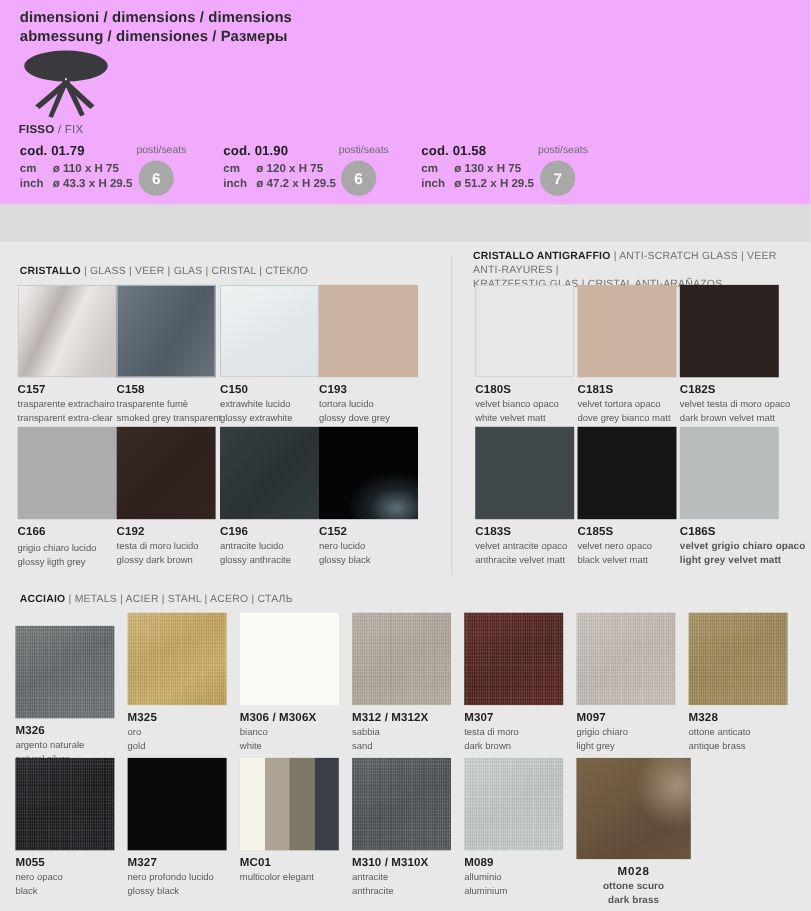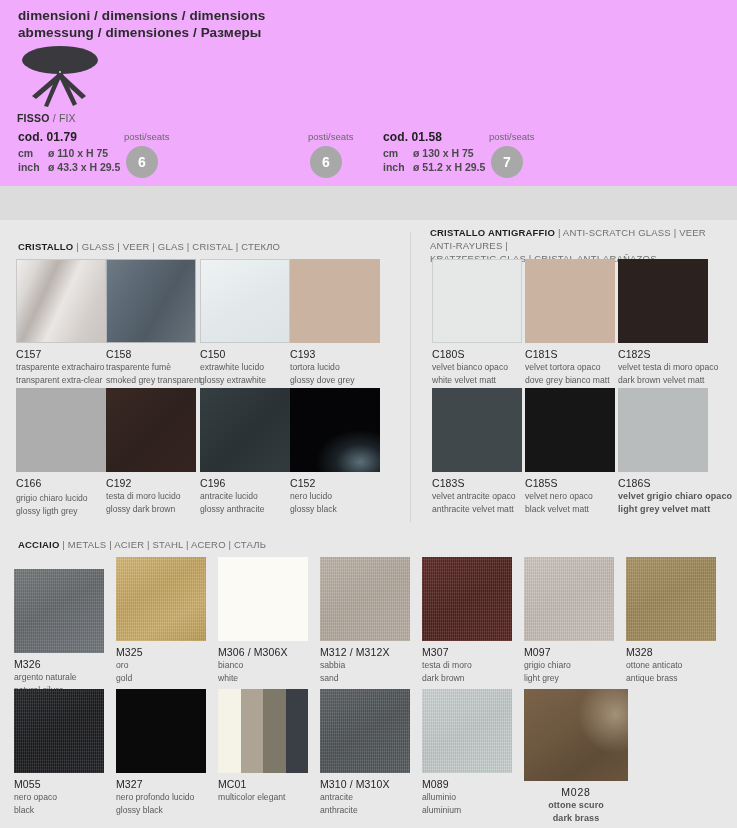--- a/index.html
+++ b/index.html
@@ -31,21 +31,21 @@
     font-size:14px;font-weight:bold;display:flex;align-items:center;justify-content:center;}
 
   
   .band{position:absolute;left:0;top:186px;width:737px;height:34px;background:#dcdcdc;}
   .band-txt{position:absolute;left:18px;top:195px;font-size:13px;font-weight:bold;color:#2b2b2b;letter-spacing:.2px;}
   .sec-head{font-size:9.5px;color:#6f6f6f;letter-spacing:.2px;line-height:13px;}
   .sec-head b{color:#1f1f1f;font-weight:bold;}
 
   .sw{position:absolute;}
   .chip{width:90px;height:84px;background:#cfcfcf;}
-  .code{font-size:10.5px;font-weight:normal;color:#1f1f1f;margin-top:5px;letter-spacing:.1px;white-space:nowrap;}
+  .code{font-size:10.5px;font-weight:bold;color:#1f1f1f;margin-top:5px;letter-spacing:.1px;white-space:nowrap;}
   .desc{font-size:8.6px;color:#5a5a5a;line-height:10.5px;margin-top:2px;white-space:nowrap;}
   .desc.wide{font-size:9px;font-weight:bold;letter-spacing:.1px;color:#555;}
 
   .vdiv{position:absolute;width:1px;background:#d2d2d2;}
 
   
   .grain{position:relative;overflow:hidden;}
   .grain:after{content:"";position:absolute;inset:0;
     background-image:
       repeating-linear-gradient(90deg, rgba(255,255,255,.10) 0 1px, rgba(0,0,0,.05) 1px 2px),
@@ -84,20 +84,29 @@
       <div class="code-row">
         <span class="u">cm</span><span>ø 110 x H 75</span>
       </div>
       <div class="code-row">
         <span class="u">inch</span><span>ø 43.3 x H 29.5</span>
       </div>
     </div>
     <div class="seats-label" style="left:124px;top:131px;">posti/seats</div>
     <div class="seats-circle" style="left:126px;top:146px;">6</div>
 
+    <div class="codeblock" style="left:203px;">
+      <div class="code-name">cod. 01.90</div>
+      <div class="code-row">
+        <span class="u">cm</span><span>ø 120 x H 75</span>
+      </div>
+      <div class="code-row">
+        <span class="u">inch</span><span>ø 47.2 x H 29.5</span>
+      </div>
+    </div>
     <div class="seats-label" style="left:308px;top:131px;">posti/seats</div>
     <div class="seats-circle" style="left:310px;top:146px;">6</div>
 
     <div class="codeblock" style="left:383px;">
       <div class="code-name">cod. 01.58</div>
       <div class="code-row">
         <span class="u">cm</span><span>ø 130 x H 75</span>
       </div>
       <div class="code-row">
         <span class="u">inch</span><span>ø 51.2 x H 29.5</span>

